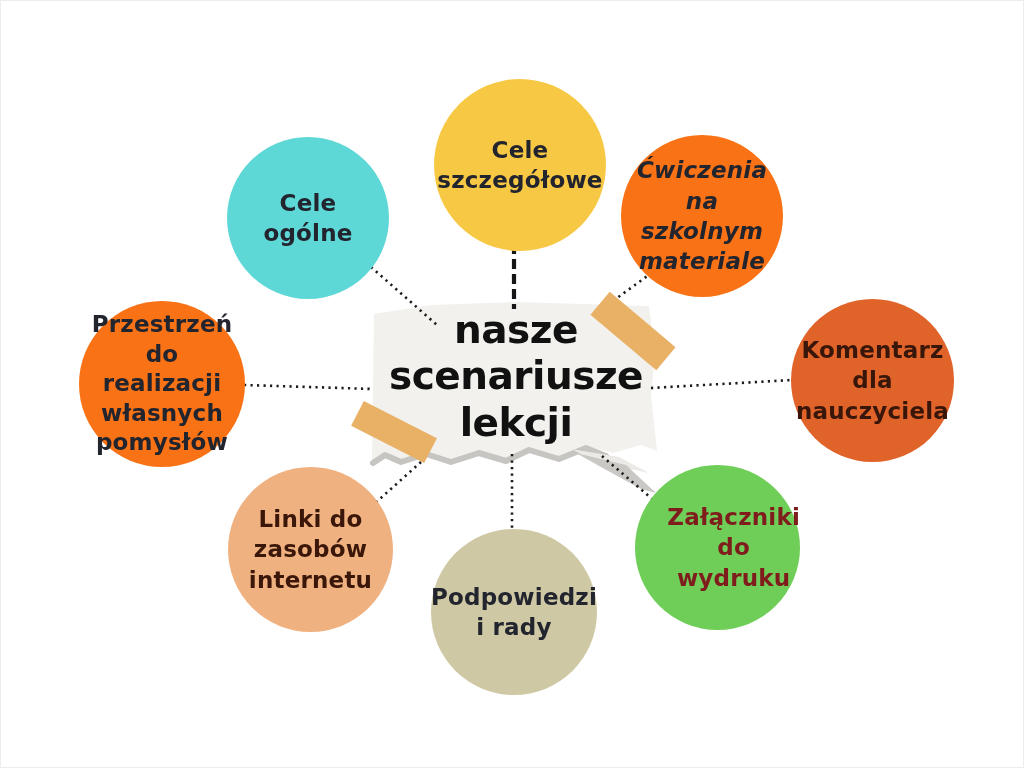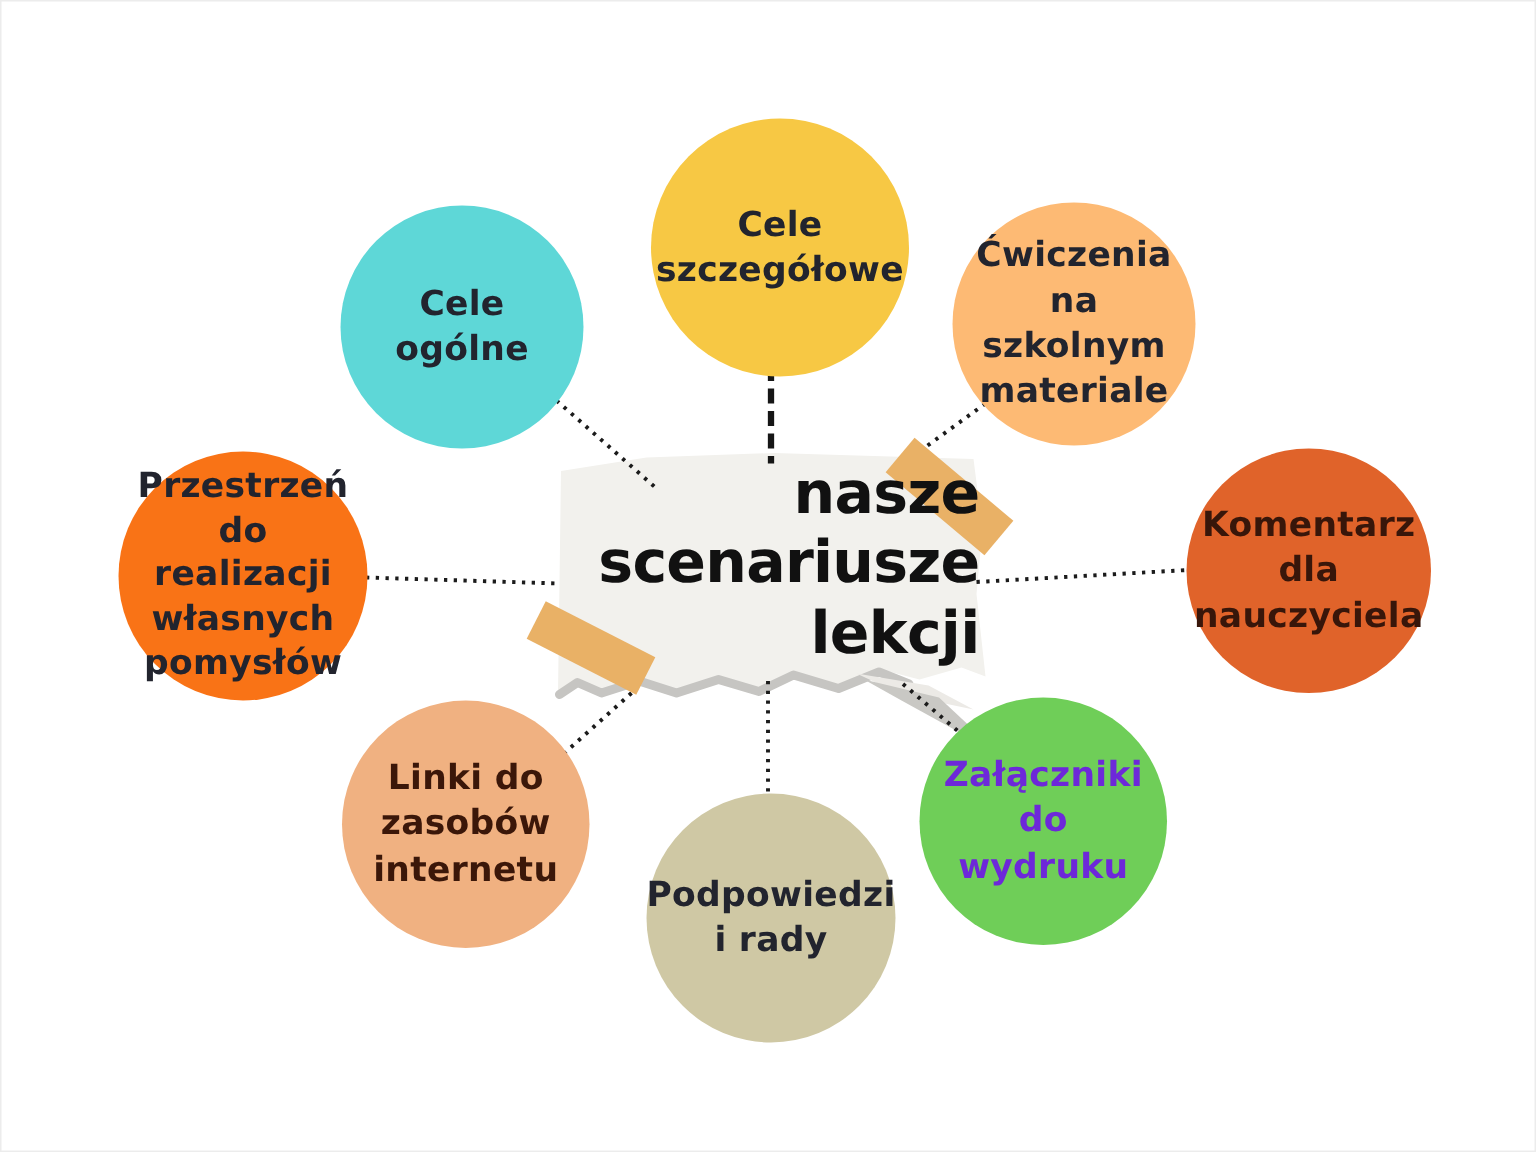--- a/index.html
+++ b/index.html
@@ -39,31 +39,31 @@
     text-align: center;
     font-size: 23px;
     font-weight: bold;
     line-height: 1.32;
     color: #22242e;
     white-space: pre-line;
     letter-spacing: 0.2px;
   }
   .node-cele-szczegolowe { left: 433px; top: 78px;  width: 172px; height: 172px; background: #f7c844; }
   .node-cele-ogolne      { left: 226px; top: 136px; width: 162px; height: 162px; background: #5ed7d7; }
-  .node-cwiczenia        { left: 634px; top: 134px; width: 162px; height: 162px; background: #fdba74; }
+  .node-cwiczenia        { left: 620px; top: 134px; width: 162px; height: 162px; background: #f97316; font-style: italic; }
   .node-przestrzen       { left: 78px;  top: 300px; width: 166px; height: 166px; background: #f97316; line-height: 1.28; }
   .node-komentarz        { left: 790px; top: 298px; width: 163px; height: 163px; background: #e0632a; color: #38160a; }
   .node-linki            { left: 227px; top: 466px; width: 165px; height: 165px; background: #f0b181; color: #3b1709; }
   .node-podpowiedzi      { left: 430px; top: 528px; width: 166px; height: 166px; background: #cfc8a4; }
-  .node-zalaczniki       { left: 612px; top: 464px; width: 165px; height: 165px; background: #6fce58; color: #6d28d9; }
+  .node-zalaczniki       { left: 634px; top: 464px; width: 165px; height: 165px; background: #6fce58; color: #7f1d1d; justify-content: flex-end; }
   .center-title {
     position: absolute;
     left: 378px; top: 306px;
     width: 274px;
-    text-align: right;
+    text-align: center;
     font-size: 39px;
     font-weight: bold;
     line-height: 1.19;
     color: #111111;
     white-space: pre-line;
     letter-spacing: -0.5px;
   }
 </style>
 </head>
 <body>

